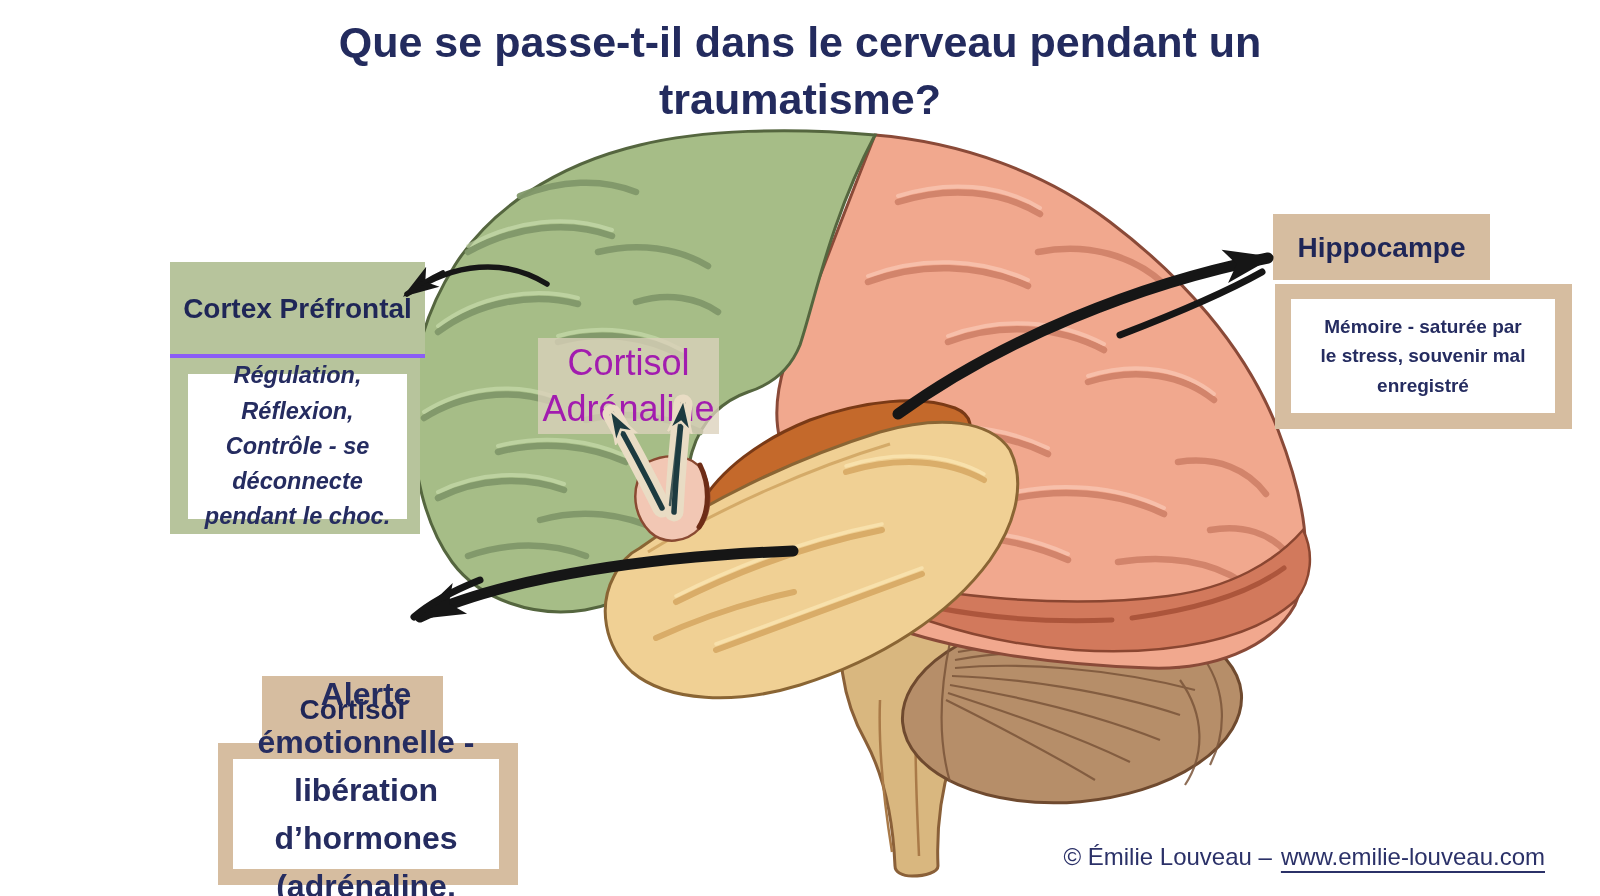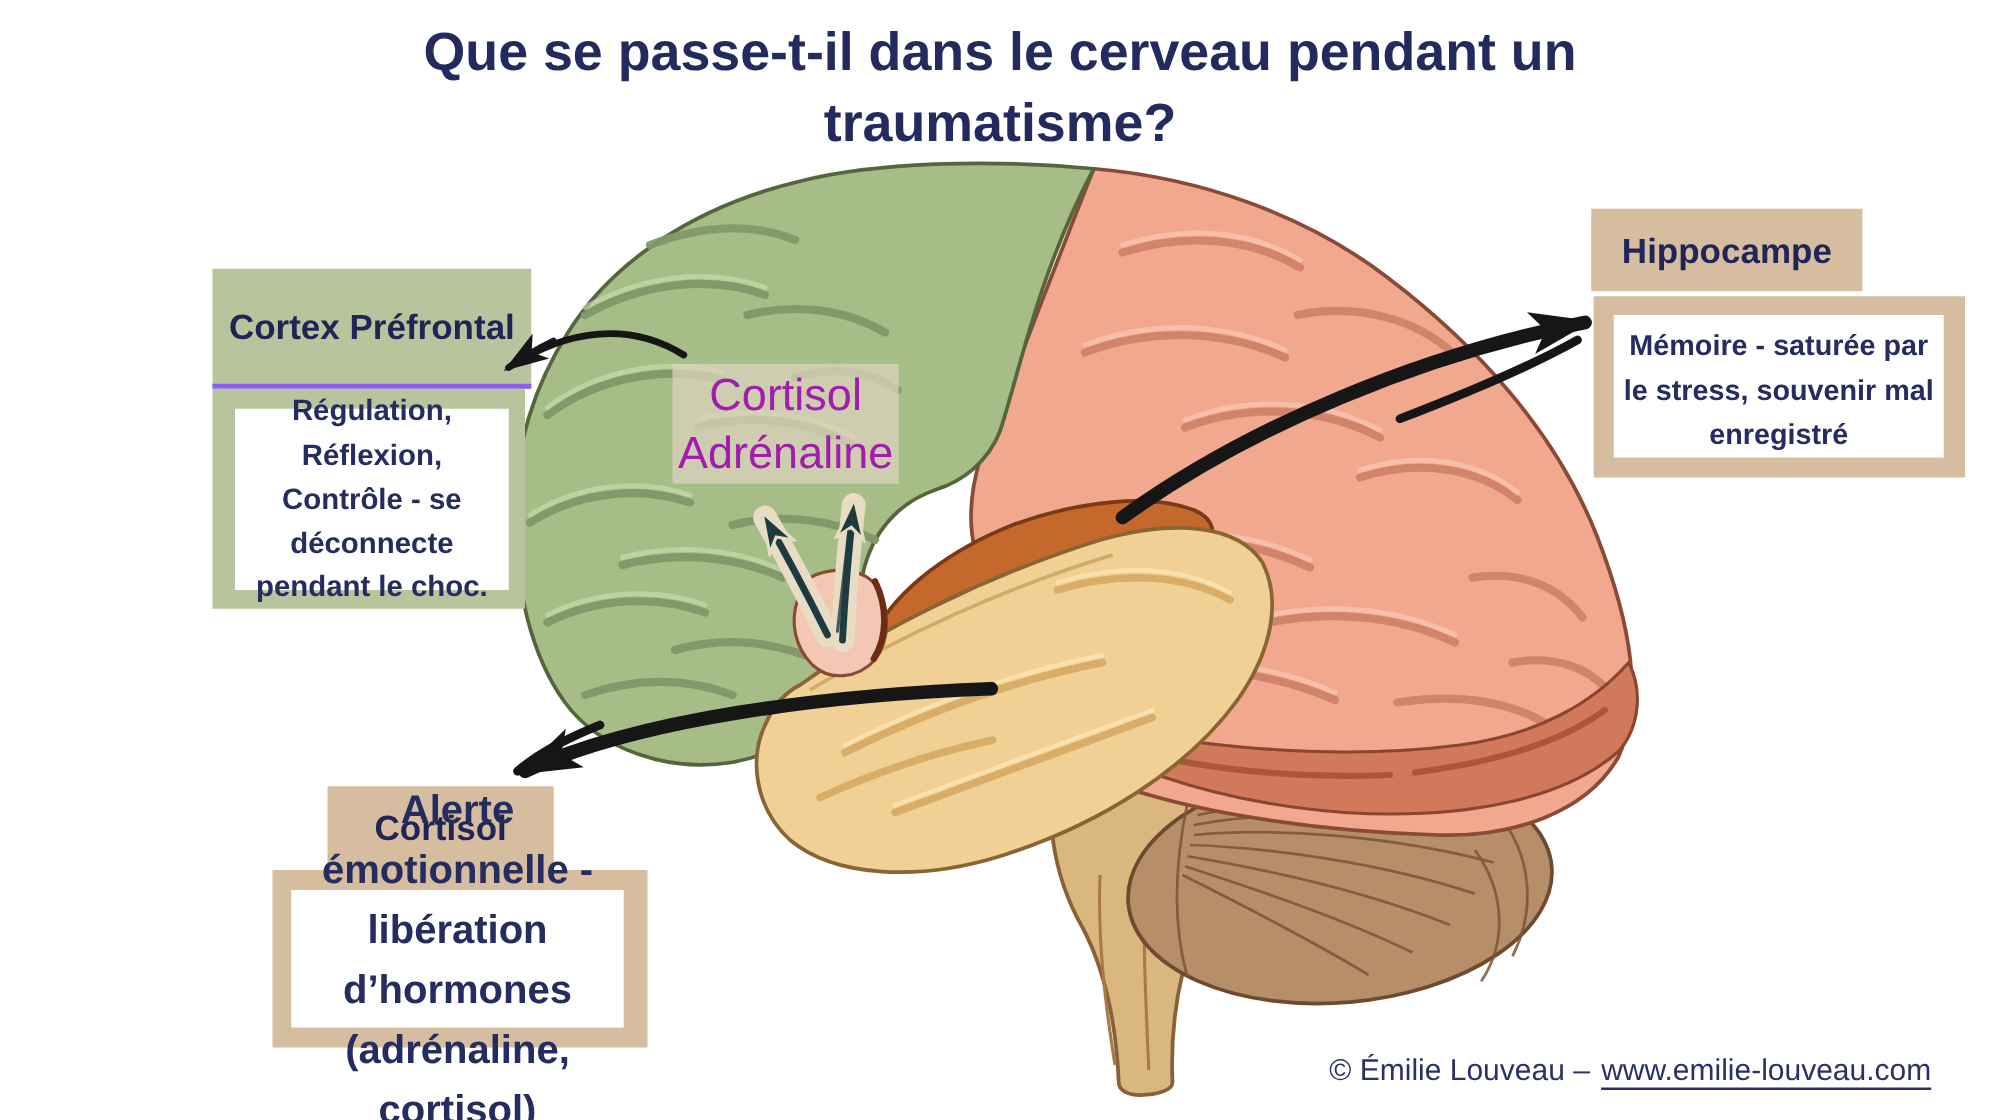--- a/index.html
+++ b/index.html
@@ -9,38 +9,38 @@
   }
   .page-title{
     position:absolute;top:14px;left:0;right:0;text-align:center;
     font-size:43px;font-weight:bold;line-height:1.32;color:#232b5e;letter-spacing:0px;
   }
   .page-title .inner{display:block;margin:0 auto;max-width:1070px;}
   svg.layer{position:absolute;left:0;top:0;width:1600px;height:896px;}
   .brain-layer{z-index:1;}
   .arrow-layer{z-index:3;pointer-events:none;}
   .labels{position:absolute;left:0;top:0;width:1600px;height:896px;z-index:2;}
-  .box{position:absolute;box-sizing:border-box;}
+  .box{position:absolute;box-sizing:border-box;margin-top:47px;}
   .hdr{
     display:flex;align-items:center;justify-content:center;text-align:center;
     font-weight:bold;font-size:28px;color:#1f2657;line-height:1.25;
   }
   .green{background:#b7c49c;}
   .tan{background:#d6bda0;}
   .body-box{display:flex;align-items:center;justify-content:center;}
   .white-inner{
     position:absolute;background:#ffffff;display:flex;align-items:center;justify-content:center;
     text-align:center;font-weight:bold;color:#252c60;
   }
   .cortex-hdr{left:170px;top:215px;width:255px;height:96px;border-bottom:4px solid #8b5cf6;}
   .cortex-body{left:170px;top:311px;width:250px;height:176px;}
-  .cortex-inner{left:188px;top:327px;width:219px;height:145px;font-size:23.5px;line-height:1.5;padding:0 16px;}
+  .cortex-inner{left:188px;top:327px;width:219px;height:145px;font-size:23.5px;line-height:1.5;padding:0 16px;font-style:italic;}
   .hippo-hdr{left:1273px;top:167px;width:217px;height:66px;}
   .hippo-body{left:1275px;top:237px;width:297px;height:145px;}
-  .hippo-inner{left:1291px;top:252px;width:264px;height:114px;font-size:23px;line-height:1.55;padding:0 6px;align-items:flex-end;}
+  .hippo-inner{left:1291px;top:252px;width:264px;height:114px;font-size:19px;line-height:1.55;padding:0 24px;}
   .amyg-hdr{left:262px;top:629px;width:181px;height:67px;}
   .amyg-body{left:218px;top:696px;width:300px;height:142px;}
   .amyg-inner{left:233px;top:712px;width:266px;height:110px;font-size:32px;line-height:1.5;padding:0 19px;}
   .cortisol{
     left:538px;top:291px;width:181px;height:96px;background:rgba(219,209,187,0.78);
     display:flex;align-items:center;justify-content:center;text-align:center;
     font-size:36px;font-weight:400;color:#a21caf;line-height:1.28;
   }
   .footer{
     position:absolute;right:55px;top:843px;z-index:4;font-size:24px;color:#2b3168;white-space:nowrap;

